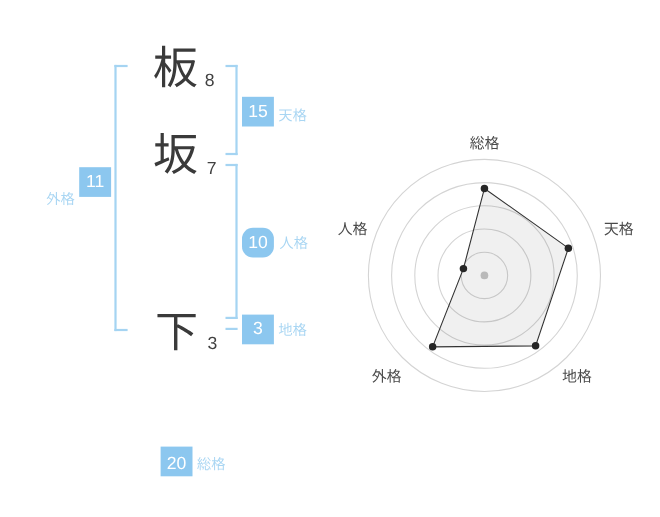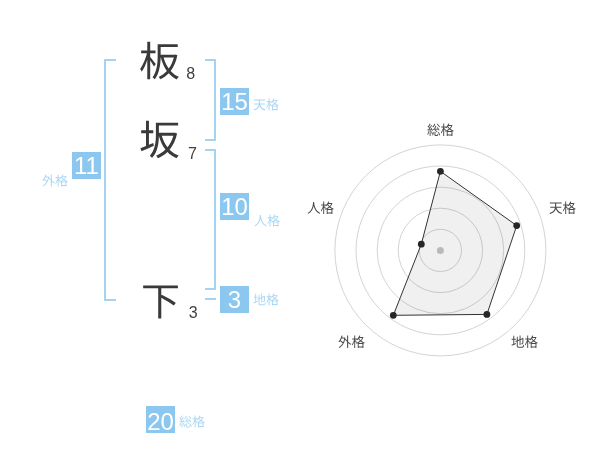--- a/index.html
+++ b/index.html
@@ -14,21 +14,21 @@
   .kanji{color:var(--text_dark);}
   .label-blue{color:var(--label_blue);}
   .label-dark{color:var(--radar_label);}
   .strokes{
     position:absolute;width:16px;text-align:center;
     font-size:16px;line-height:16px;color:var(--stroke_num);
   }
   .badge{
     position:absolute;width:29px;height:27px;
     background:var(--badge_blue);color:#ffffff;
-    font-size:24px;line-height:27px;text-align:center;
+    font-size:16px;line-height:27px;text-align:center;
   }
   .bracket{position:absolute;border:0 solid var(--bracket_blue);}
   .bracket-left{border-left-width:2px;border-top-width:2px;border-bottom-width:2px;}
   .bracket-right{border-right-width:2px;border-top-width:2px;border-bottom-width:2px;}
   .tick{position:absolute;background:var(--bracket_blue);}
   #radar-svg{position:absolute;left:300px;top:105px;}
 </style>
 </head>
 <body>
 
@@ -68,21 +68,21 @@
     <span class="strokes" style="left:182.7px;top:66.4px;">8</span>
     <span class="strokes" style="left:184.5px;top:145.6px;">7</span>
     <span class="strokes" style="left:185.2px;top:304.7px;">3</span>
 
     <div class="badge" style="left:220px;top:88px;">15</div>
     <svg class="glyph label-blue" style="left:253.4px;top:97.7px;" viewBox="0 -880 2000 1000" width="26" height="13" role="img" aria-label="天格">
         <use href="#p-5929" x="0"></use>
         <use href="#p-683c" x="1000"></use>
       </svg>
 
-    <div class="badge" style="left:220px;top:193px;">10</div>
+    <div class="badge" style="left:220px;top:207px;border-radius:10px;">10</div>
     <svg class="glyph label-blue" style="left:254px;top:214.3px;" viewBox="0 -880 2000 1000" width="26" height="13" role="img" aria-label="人格">
         <use href="#p-4eba" x="0"></use>
         <use href="#p-683c" x="1000"></use>
       </svg>
 
     <div class="badge" style="left:220px;top:286px;">3</div>
     <svg class="glyph label-blue" style="left:253.4px;top:292.6px;" viewBox="0 -880 2000 1000" width="26" height="13" role="img" aria-label="地格">
         <use href="#p-5730" x="0"></use>
         <use href="#p-683c" x="1000"></use>
       </svg>

